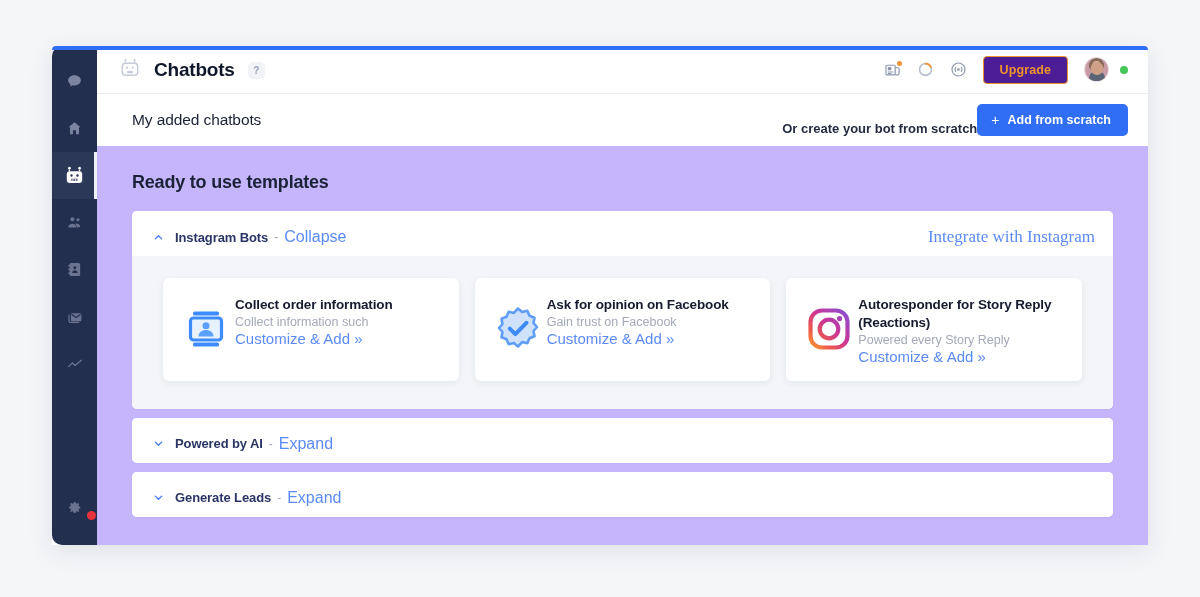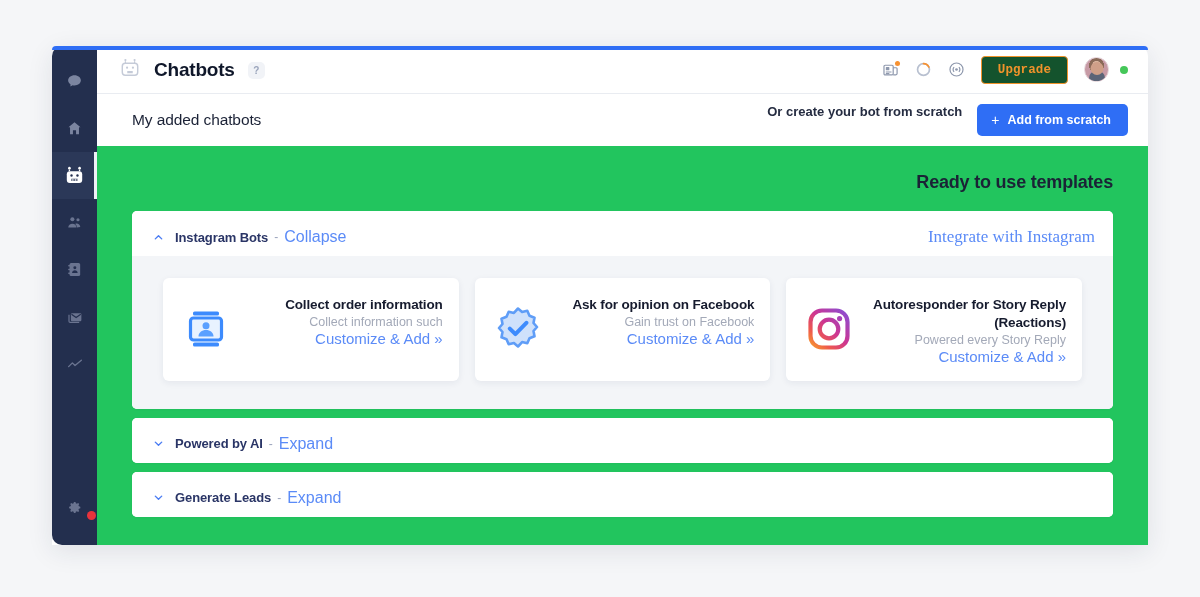--- a/index.html
+++ b/index.html
@@ -110,24 +110,23 @@
     width: 5px; height: 5px; border-radius: 50%;
     background: #f79232;
   }
   .upgrade-btn {
     border: 1px solid #f0932b;
     color: #f0932b;
     border-radius: 4px;
     font-size: 12.5px;
     font-weight: 600;
     padding: 6px 16px;
-    background: #14532d;
+    background: #4c1d95;
     cursor: pointer;
     letter-spacing: 0.1px;
-    font-family: Liberation Mono, monospace;
   }
   .avatar-wrap { display: flex; align-items: center; gap: 11px; }
   .avatar {
     width: 25px; height: 25px; border-radius: 50%;
     background: radial-gradient(circle at 50% 32%, #d8b39c 0 22%, #8a6a58 23% 38%, #c79aa5 39% 100%);
     position: relative;
     overflow: hidden;
     border: 1px solid #e4d3d8;
   }
   .avatar::after {
@@ -161,21 +160,21 @@
     flex: 0 0 52px;
   }
   .subbar-title {
     font-size: 15.5px;
     font-weight: 400;
     color: #1b2236;
     letter-spacing: -0.1px;
   }
   .subbar-right {
     margin-left: auto;
-    display: flex; align-items: flex-start; gap: 15px;
+    display: flex; align-items: flex-end; 
   }
   .scratch-hint {
     font-size: 13px;
     font-weight: 600;
     color: #252c41;
   }
   .add-scratch-btn {
     background: #2f6ef5;
     color: #fff;
     border: none;
@@ -185,24 +184,23 @@
     padding: 9px 17px 9px 14px;
     display: flex; align-items: center; gap: 8px;
     cursor: pointer;
     font-family: "Liberation Sans", sans-serif;
   }
   .plus-glyph { font-size: 14px; line-height: 1; font-weight: 400; }
 
   
   .content {
     flex: 1;
-    background: #22c55e;
+    background: #c4b5fd;
     padding: 20px 35px 0 35px;
     overflow: hidden;
-    text-align: right;
   }
   .section-title {
     font-size: 18px;
     font-weight: 600;
     color: #1b2236;
     letter-spacing: -0.2px;
     margin: 6px 0 18px 0;
   }
 
   .panel {
@@ -254,21 +252,21 @@
     gap: 16px;
   }
 
   .tcard {
     background: #ffffff;
     border-radius: 6px;
     flex: 1;
     min-width: 0;
     padding: 18px 16px 16px 16px;
     display: flex;
-    gap: 10px;
+    gap: 2px;
     box-shadow: 0 2px 7px rgba(35,47,78,0.07);
     cursor: pointer;
   }
   .tcard-icon {
     width: 54px; height: 54px;
     flex: 0 0 54px;
     display: flex; align-items: center; justify-content: center;
     margin-top: 6px;
   }
   .tcard-body { min-width: 0; flex: 1; }

